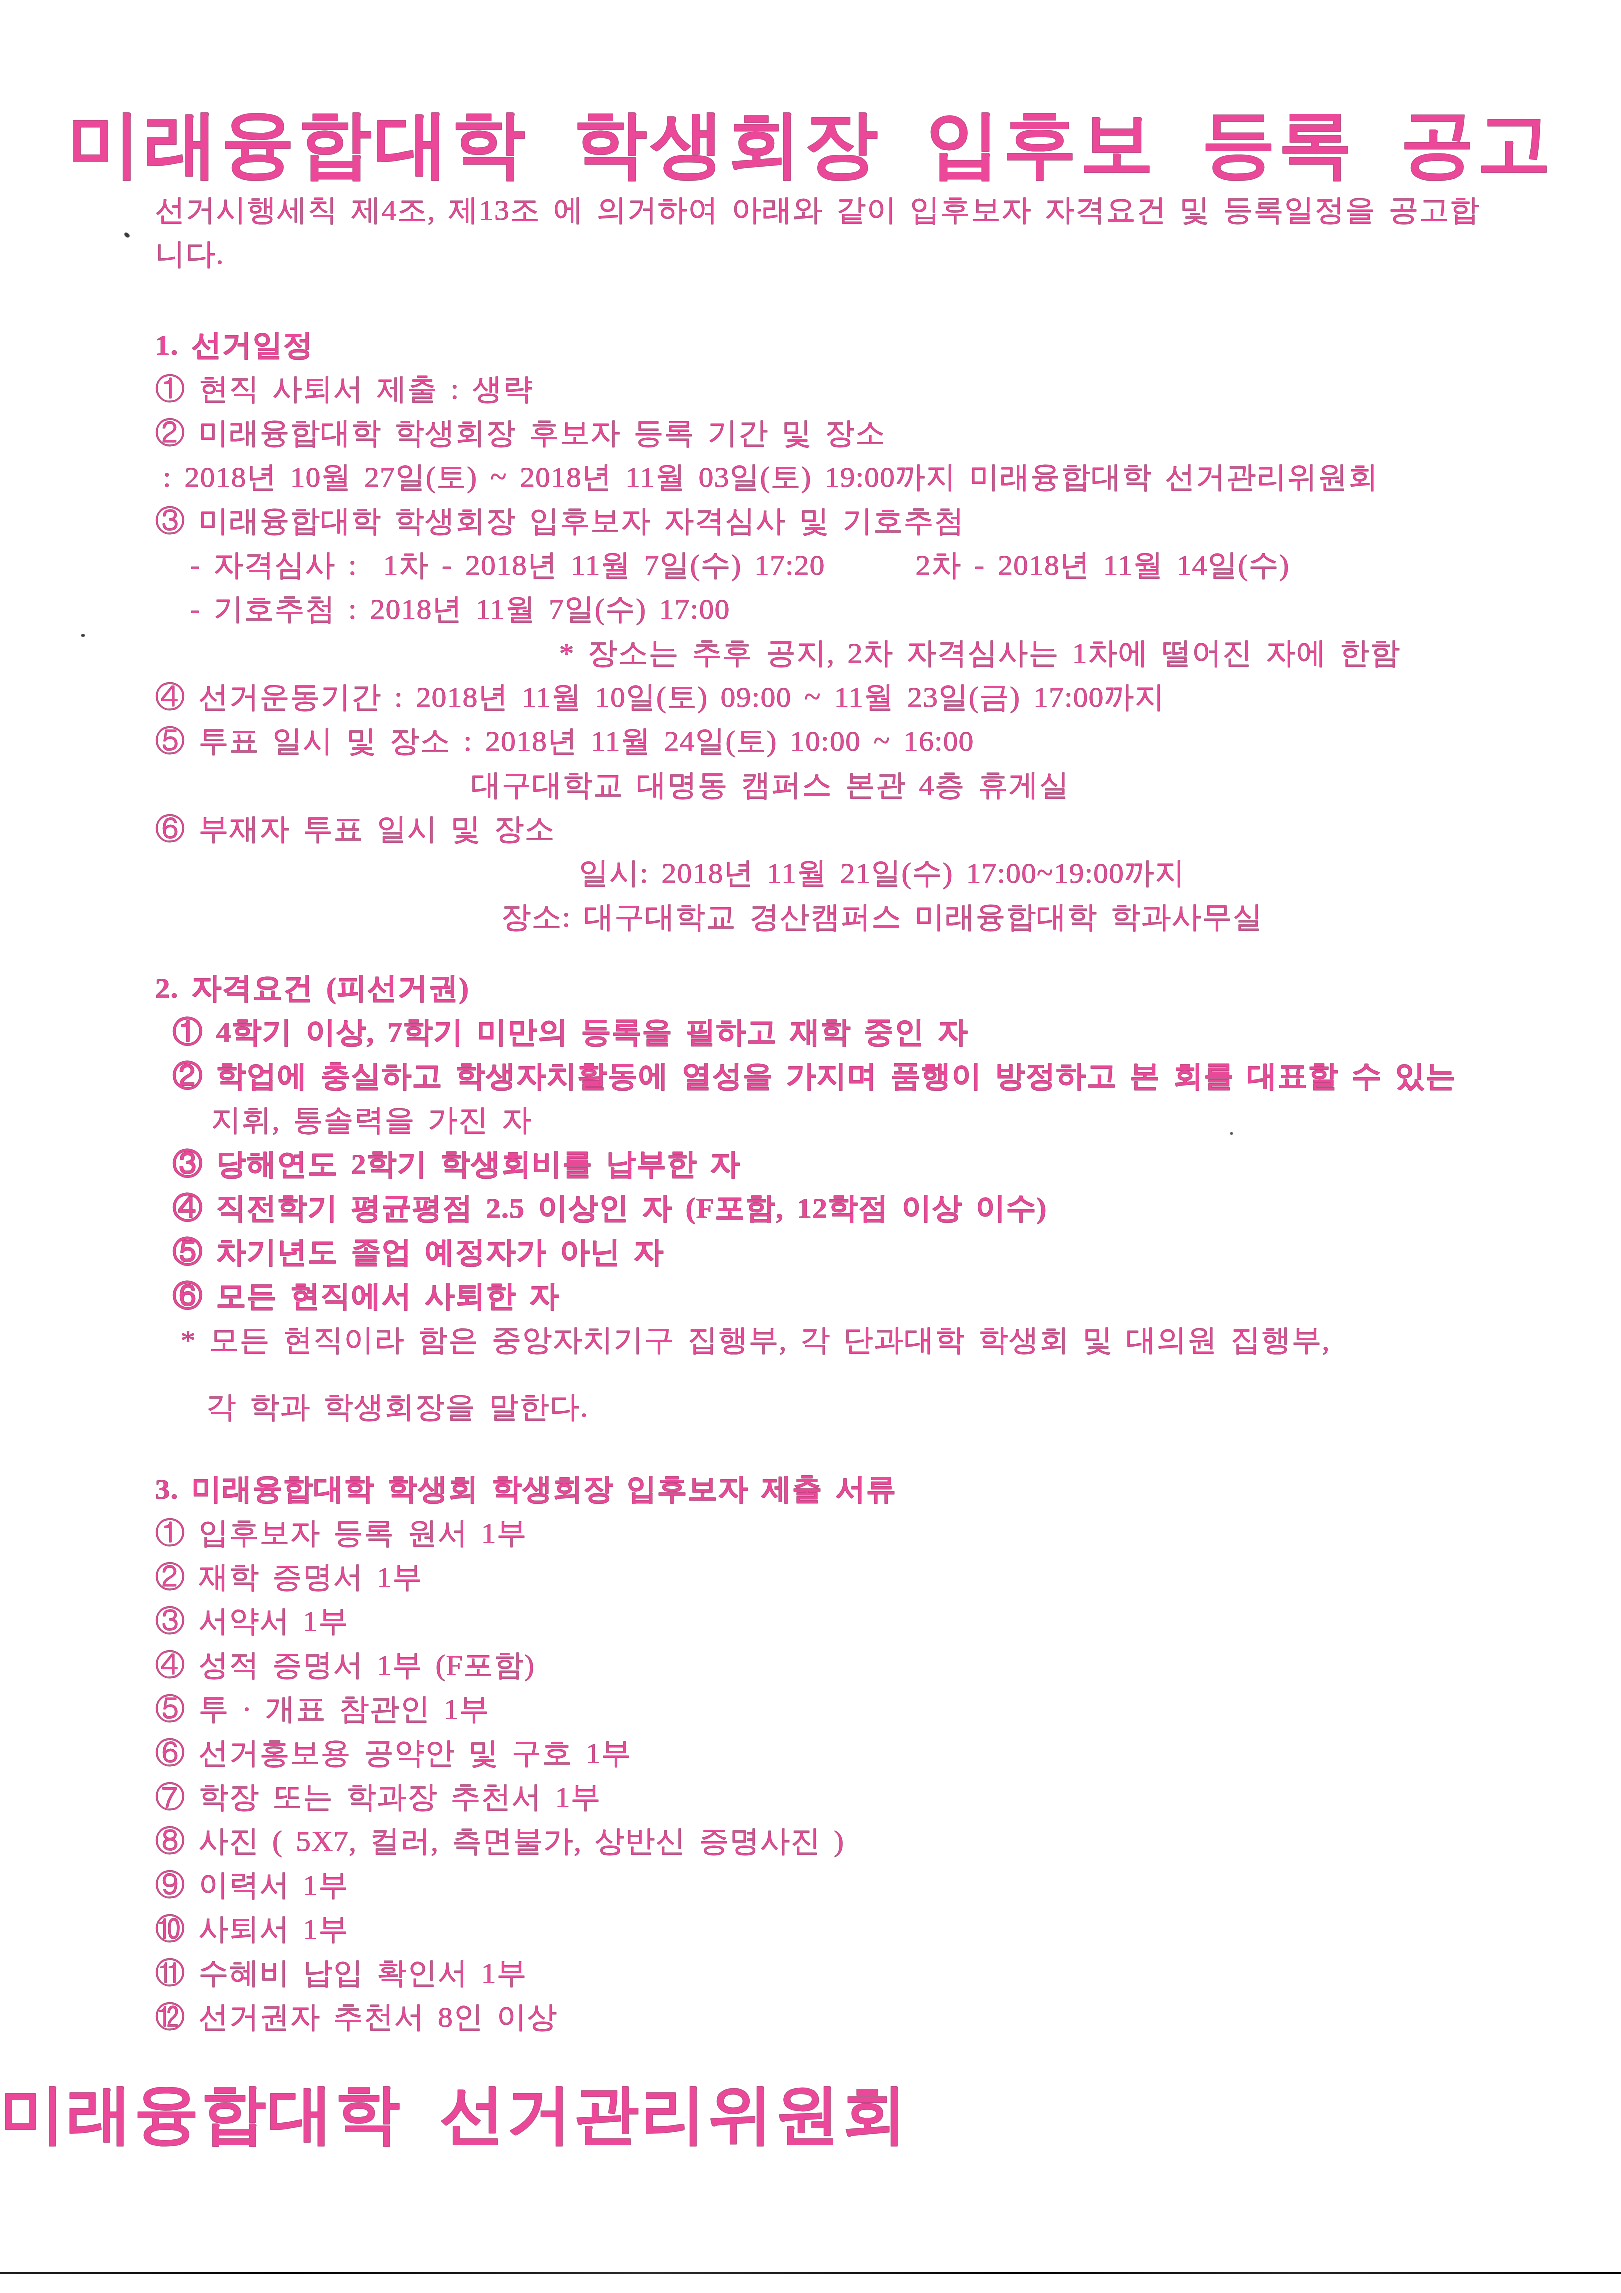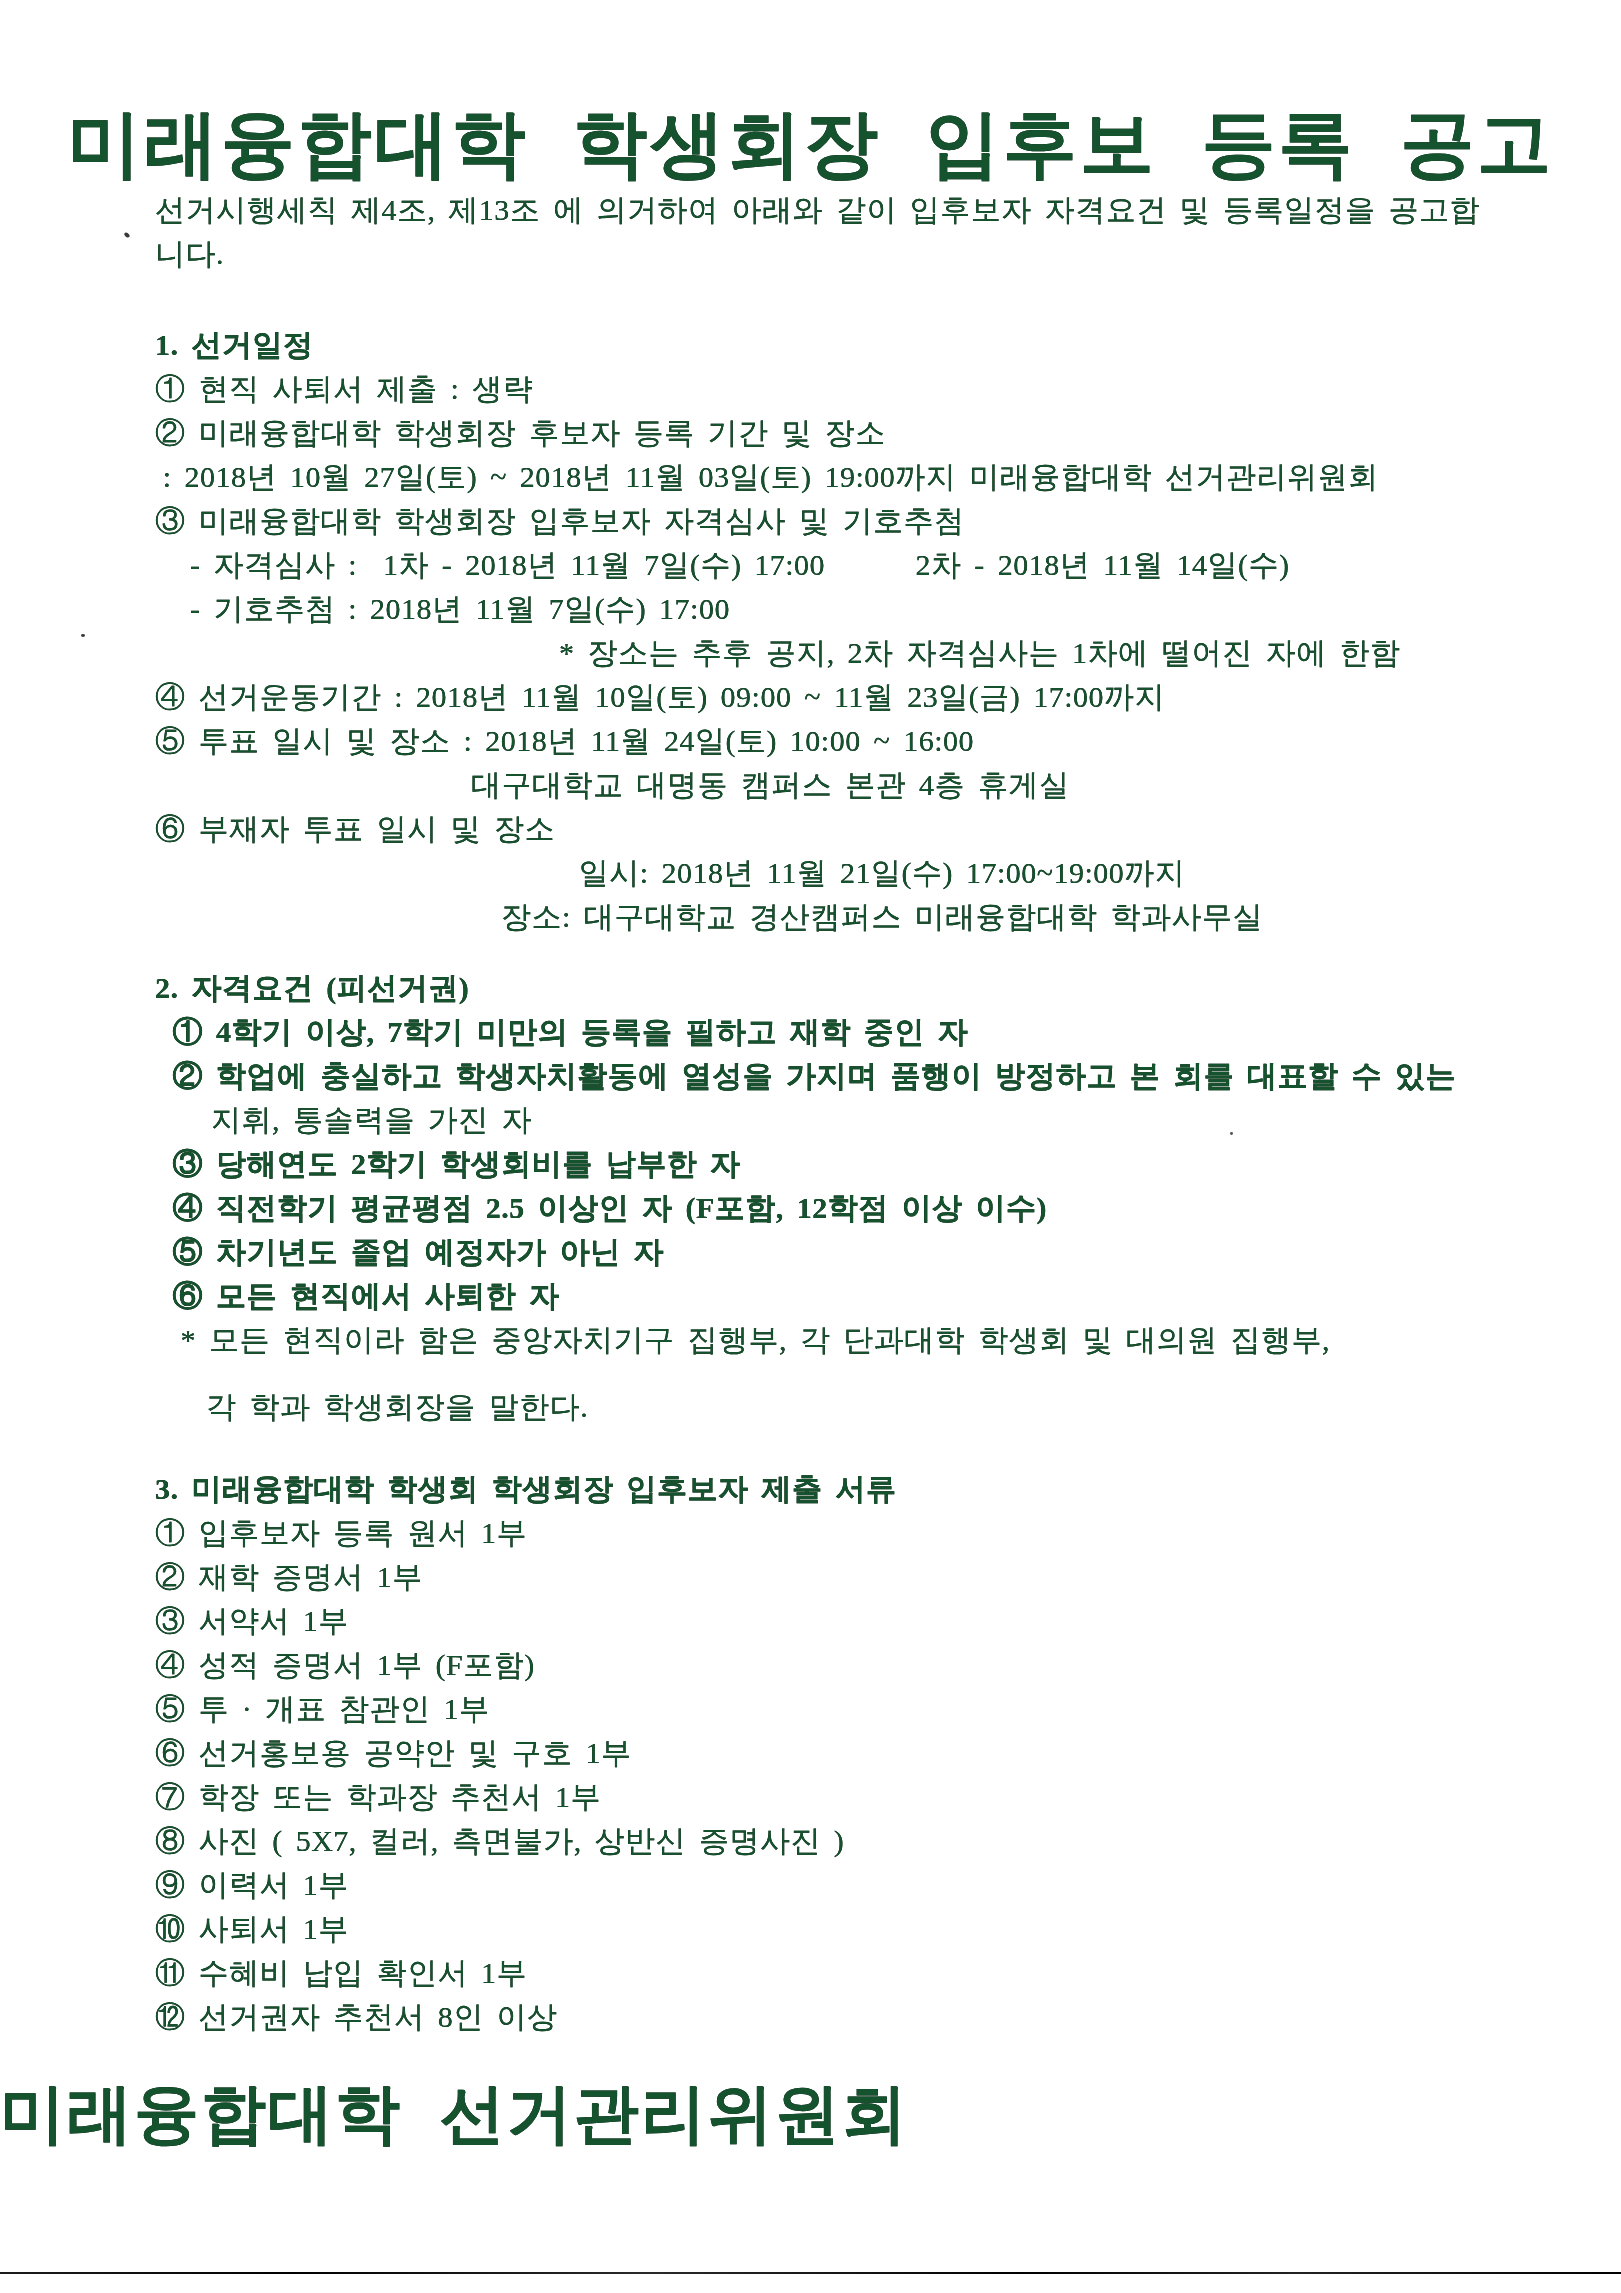--- a/index.html
+++ b/index.html
@@ -1,20 +1,20 @@
 <!DOCTYPE html>
 <html><head>
 <meta charset="utf-8">
 <style>
   html,body{margin:0;padding:0;background:#9a9a9a;}
   .page{
     position:relative;
     width:1621px;height:2294px;
     background:#ffffff;
-    color:#14532d;
+    color:#ec4899;
     font-family:"Liberation Serif","DejaVu Serif",serif;
     overflow:hidden;
     text-shadow:0 0 0.5px #000;
   }
   .title{
     margin:100px 59px 0 59px;
     text-align:center;
     font-size:74px;
     font-weight:bold;
     line-height:88px;
@@ -75,21 +75,21 @@
   <div class="body">
 
     <div class="line intro">선거시행세칙 제4조, 제13조 에 의거하여 아래와 같이 입후보자 자격요건 및 등록일정을 공고합니다.</div>
 
     <div class="sec">
       <div class="line sec-h mt-s1">1. 선거일정</div>
       <div class="line">① 현직 사퇴서 제출 : 생략</div>
       <div class="line">② 미래융합대학 학생회장 후보자 등록 기간 및 장소</div>
       <div class="line ind-colon">: 2018년 10월 27일(토) ~ 2018년 11월 03일(토) 19:00까지 미래융합대학 선거관리위원회</div>
       <div class="line">③ 미래융합대학 학생회장 입후보자 자격심사 및 기호추첨</div>
-      <div class="line ind-dash">- 자격심사 :  1차 - 2018년 11월 7일(수) 17:00       2차 - 2018년 11월 14일(수)</div>
+      <div class="line ind-dash">- 자격심사 :  1차 - 2018년 11월 7일(수) 17:20       2차 - 2018년 11월 14일(수)</div>
       <div class="line ind-dash">- 기호추첨 : 2018년 11월 7일(수) 17:00</div>
       <div class="line ind-note">* 장소는 추후 공지, 2차 자격심사는 1차에 떨어진 자에 한함</div>
       <div class="line">④ 선거운동기간 : 2018년 11월 10일(토) 09:00 ~ 11월 23일(금) 17:00까지</div>
       <div class="line">⑤ 투표 일시 및 장소 : 2018년 11월 24일(토) 10:00 ~ 16:00</div>
       <div class="line ind-place">대구대학교 대명동 캠퍼스 본관 4층 휴게실</div>
       <div class="line">⑥ 부재자 투표 일시 및 장소</div>
       <div class="line ind-sub">일시: 2018년 11월 21일(수) 17:00~19:00까지</div>
       <div class="line ind-sub">장소: 대구대학교 경산캠퍼스 미래융합대학 학과사무실</div>
     </div>
 

